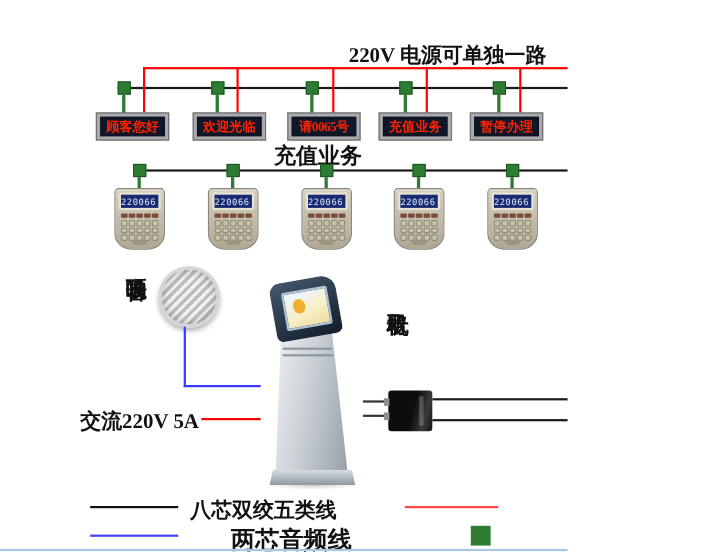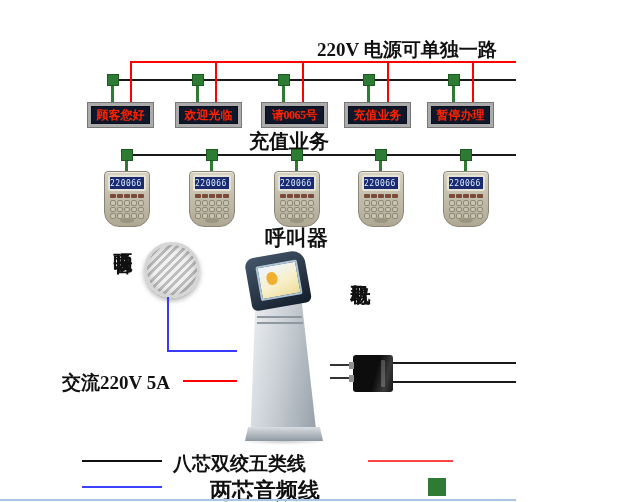--- a/index.html
+++ b/index.html
@@ -273,29 +273,28 @@
         <i></i>
         <i></i>
         <i></i>
         <i></i>
         <i></i>
         <i></i>
       </div>
     <div class="oval"></div>
   </div>
 
-  <div class="cn" style="position:absolute;left:265px;top:224px;font-size:21px;">呼叫器</div>
 
   <div class="speaker"></div>
   <div class="cn vtext" style="position:absolute;left:110px;top:239px;font-size:19px;">吸顶音响</div>
 
   <div class="line" style="left:167px;top:297px;width:2px;height:55px;background:#3838ff;"></div>
   <div class="line" style="left:167px;top:350px;width:70px;height:2px;background:#3838ff;"></div>
 
-  <div class="cn" style="position:absolute;left:62px;top:370px;font-size:19px;">交流220V 5A</div>
+  <div class="cn" style="position:absolute;left:73px;top:370px;font-size:19px;">交流220V 5A</div>
   <div class="line" style="left:183px;top:380px;width:54px;height:2px;background:#f00;"></div>
 
   <div class="kiosk-body"></div>
   <div class="kiosk-shadow"></div>
   <div class="kiosk-head">
     <div class="kiosk-screen">
         <i></i>
       </div>
   </div>
   <div class="kiosk-slot1"></div>

